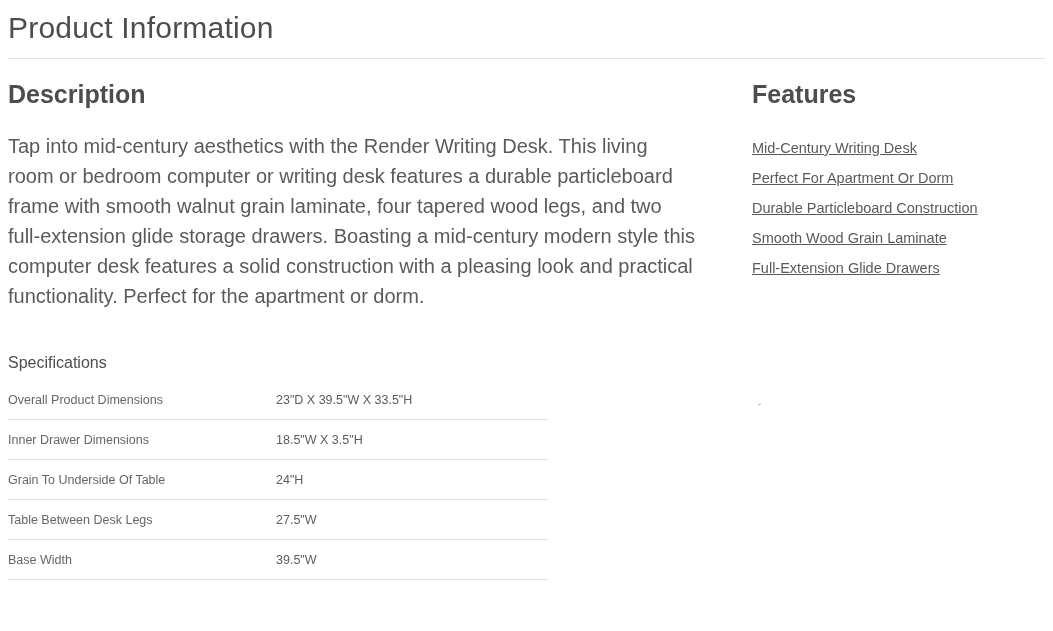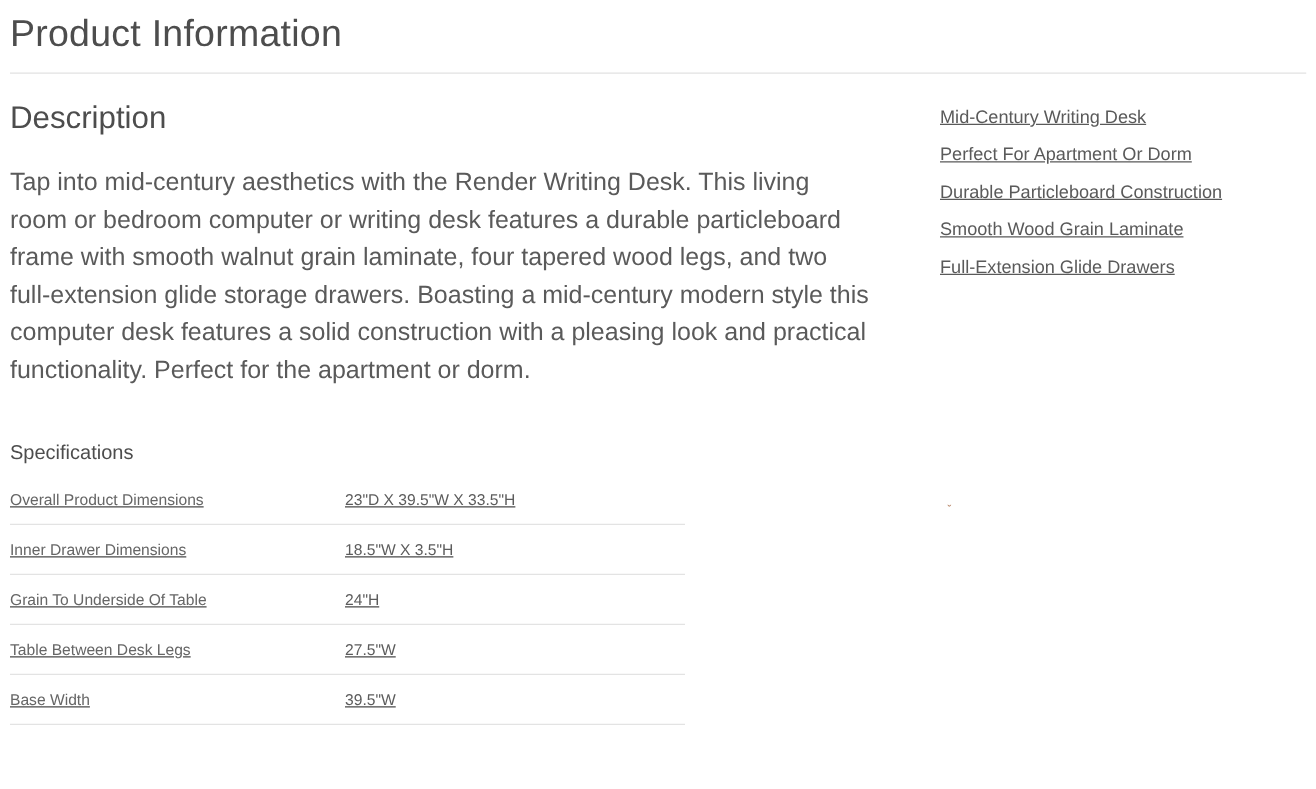--- a/index.html
+++ b/index.html
@@ -39,21 +39,21 @@
   .col-left {
     width: 712px;
     flex: 0 0 712px;
   }
   .col-right {
     flex: 1 1 auto;
     padding-left: 32px;
   }
   .section-title {
     font-size: 25px;
-    font-weight: 400;
+    font-weight: 700;
     color: #4d4d4d;
     margin: 0 0 22px 0;
     line-height: 1.2;
   }
   .section-title.features {
     margin-bottom: 24px;
   }
   .description-text {
     font-size: 20px;
     line-height: 30px;
@@ -68,21 +68,20 @@
     margin: 42px 0 8px 0;
     line-height: 1.2;
   }
   table.specs {
     border-collapse: collapse;
     width: 540px;
     margin-top: 4px;
   }
   table.specs tr {
     border-bottom: 1px solid #e3e3e3;
-    text-decoration: underline;
   }
   table.specs td {
     font-size: 12.5px;
     color: #666666;
     padding: 13px 0 12px 0;
     vertical-align: middle;
   }
   table.specs td.label {
     width: 268px;
   }
@@ -146,20 +145,21 @@
           <tr>
             <td class="label">Base Width</td>
             <td class="value">39.5"W</td>
           </tr>
         </tbody>
       </table>
 
     </div>
 
     <div class="col-right">
+      <h2 class="section-title features">Features</h2>
       <ul class="features">
         <li>Mid-Century Writing Desk</li>
         <li>Perfect For Apartment Or Dorm</li>
         <li>Durable Particleboard Construction</li>
         <li>Smooth Wood Grain Laminate</li>
         <li>Full-Extension Glide Drawers</li>
       </ul>
     </div>
 
   </div>

